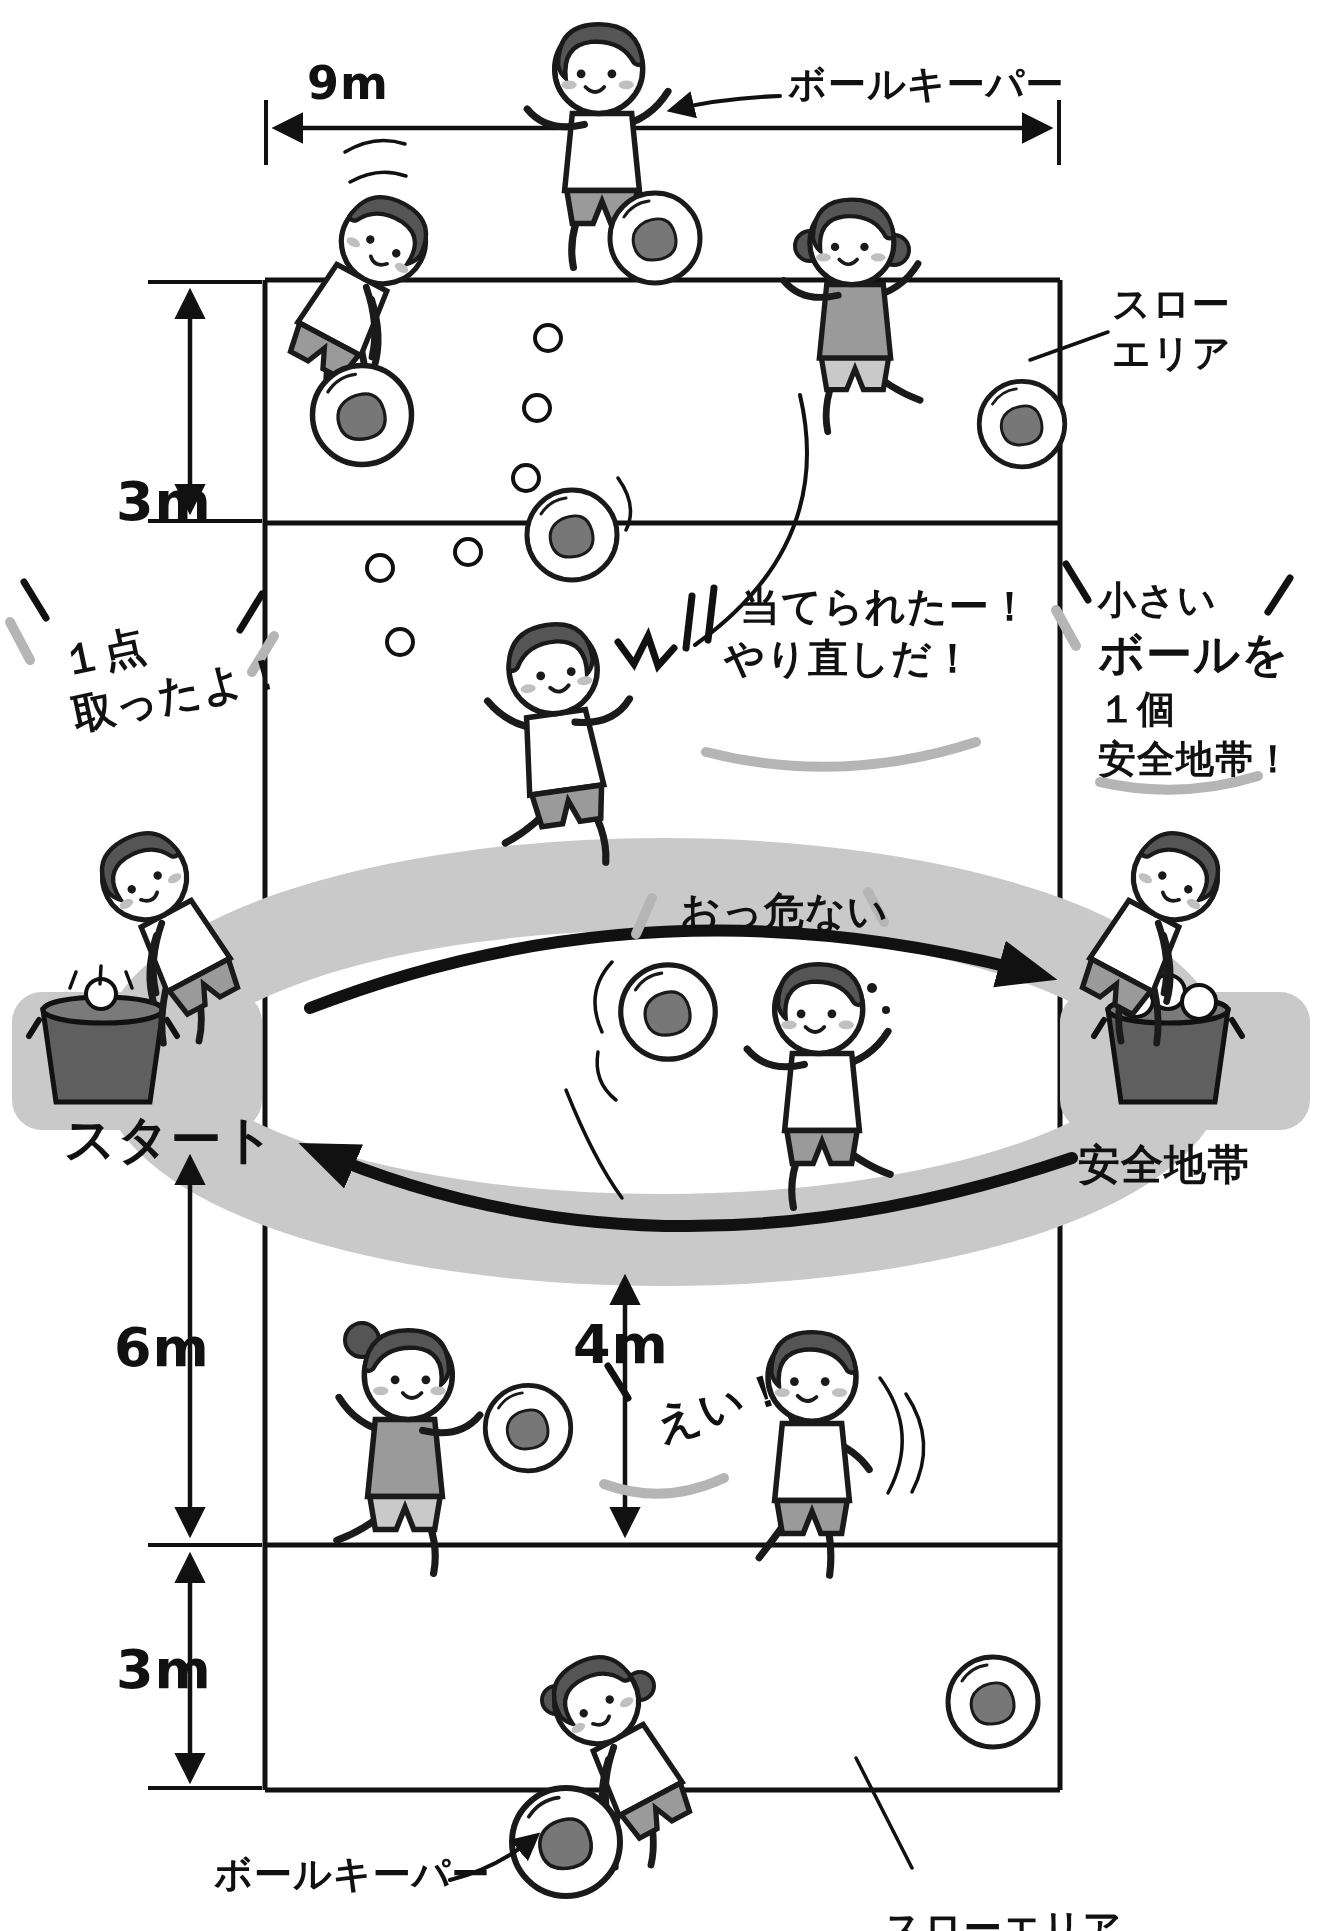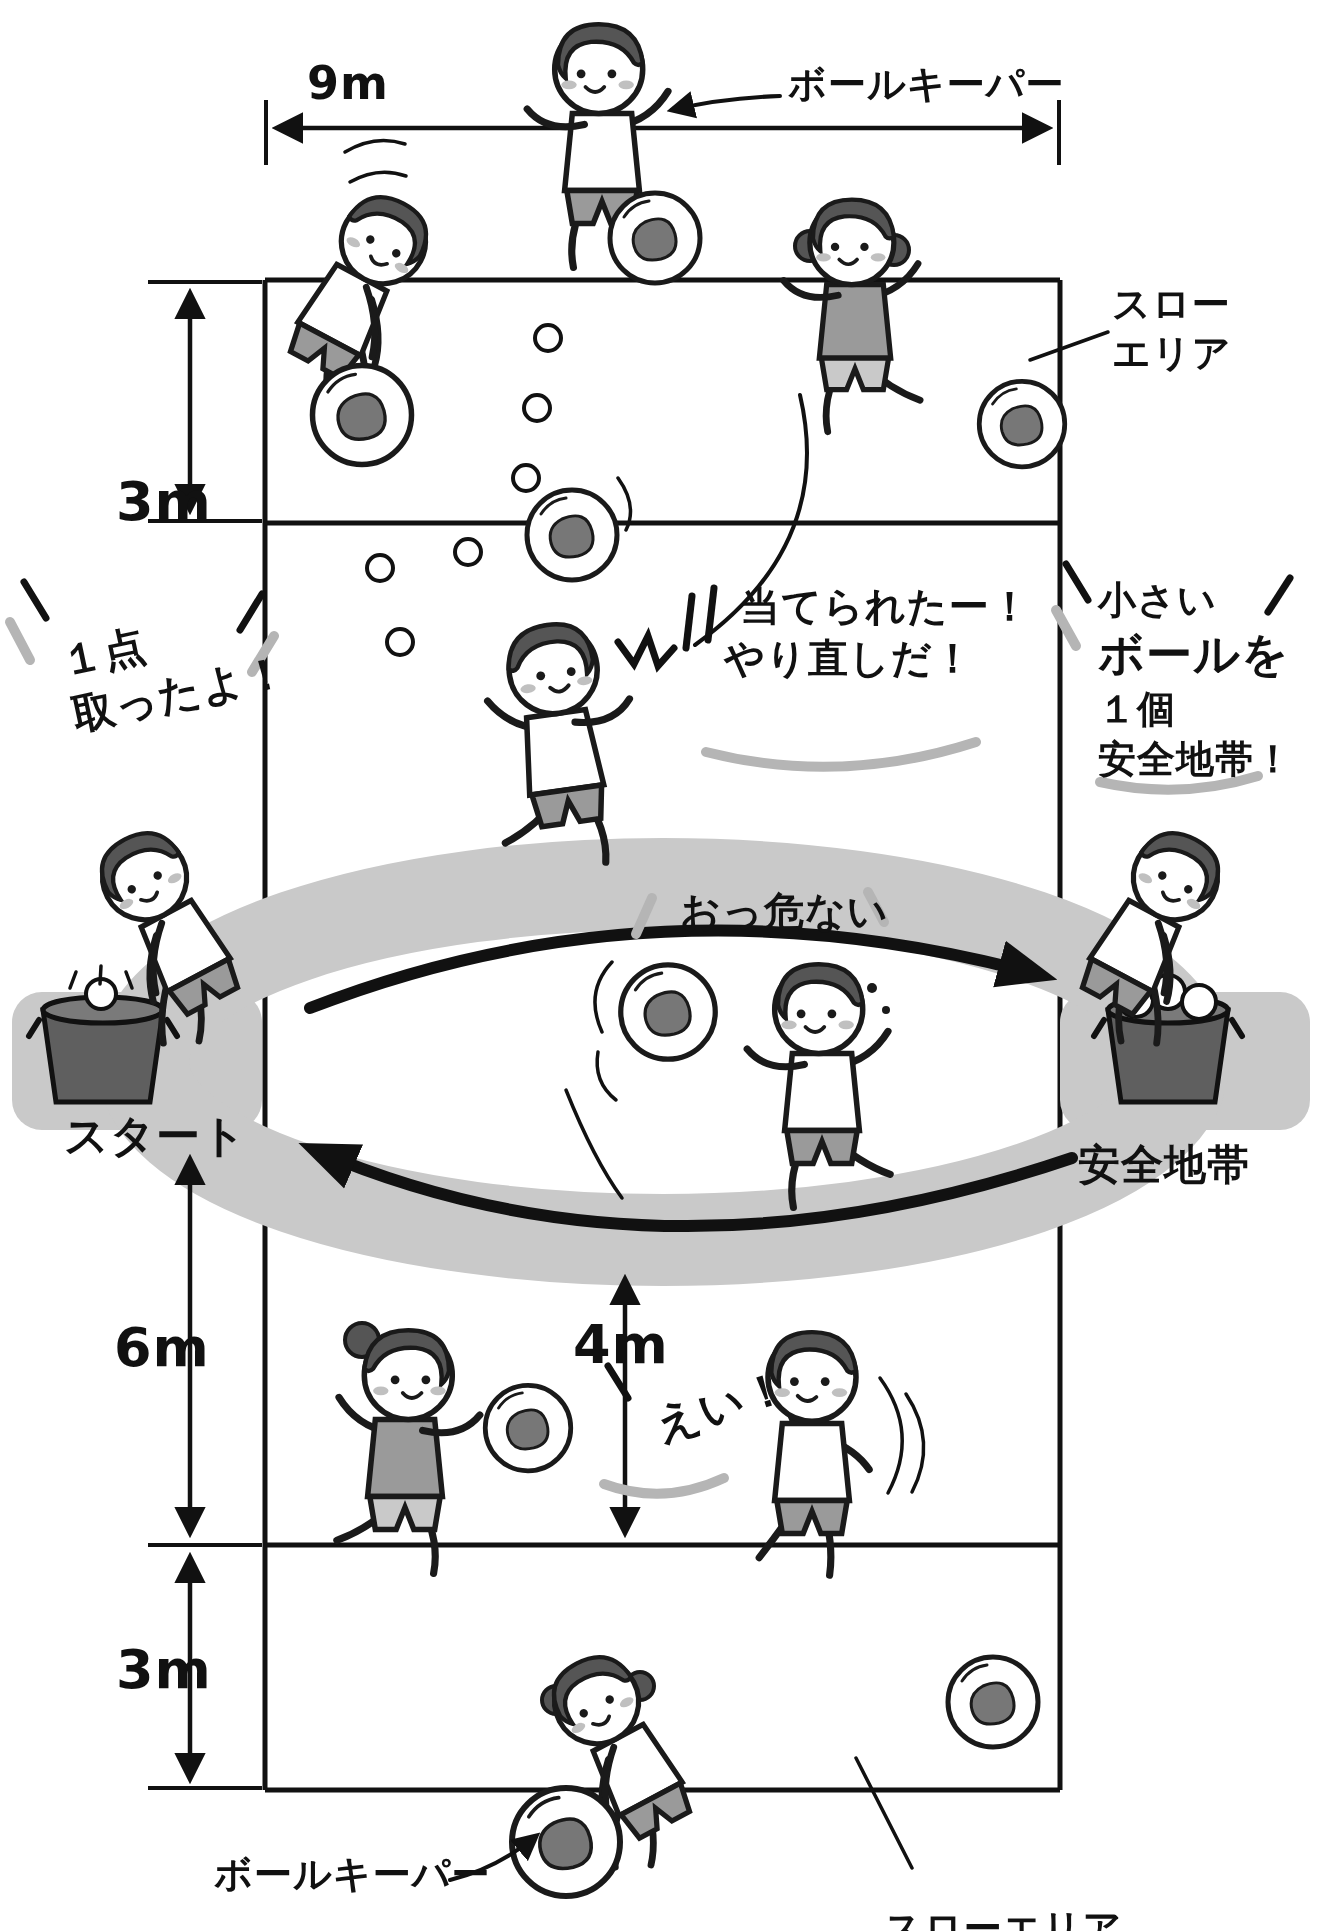--- a/index.html
+++ b/index.html
@@ -276,21 +276,21 @@
   <div class="lbl-line" style="font-size:38px;">安全地帯！</div>
 </div>
 
 <div class="speech-block" style="left:56px; top:636px; transform:rotate(-12deg);">
   <div class="lbl-line" style="font-size:42px;">１点</div>
   <div class="lbl-line" style="font-size:42px;">取ったよ！</div>
 </div>
 
 <div class="lbl" style="left:680px; top:888px; font-size:40px;">おっ危ない</div>
 
-<div class="lbl" style="left:64px; top:1110px; font-size:44px;">スタート</div>
+<div class="lbl" style="left:64px; top:1110px; font-size:51px;">スタート</div>
 <div class="lbl" style="left:1078px; top:1140px; font-size:42px;">安全地帯</div>
 
 <div class="lbl" style="left:114px; top:1316px; font-size:54px;">6m</div>
 <div class="lbl" style="left:573px; top:1313px; font-size:54px;">4m</div>
 
 <div class="lbl" style="left:648px; top:1402px; font-size:44px; transform:rotate(-18deg);">えい！</div>
 
 <div class="lbl" style="left:116px; top:1638px; font-size:54px;">3m</div>
 
 <div class="lbl" style="left:214px; top:1852px; font-size:38px;">ボールキーパー</div>

